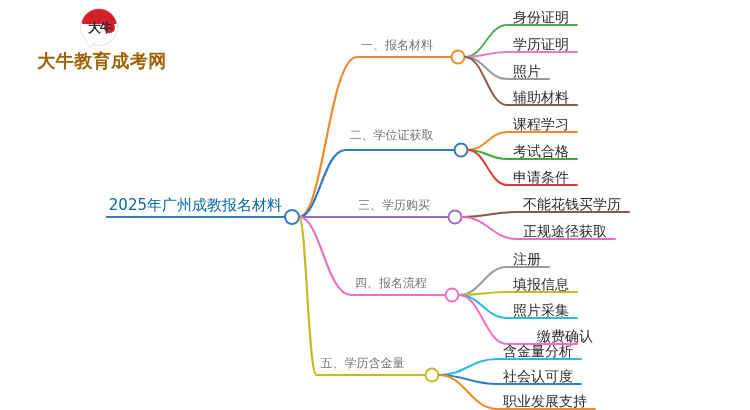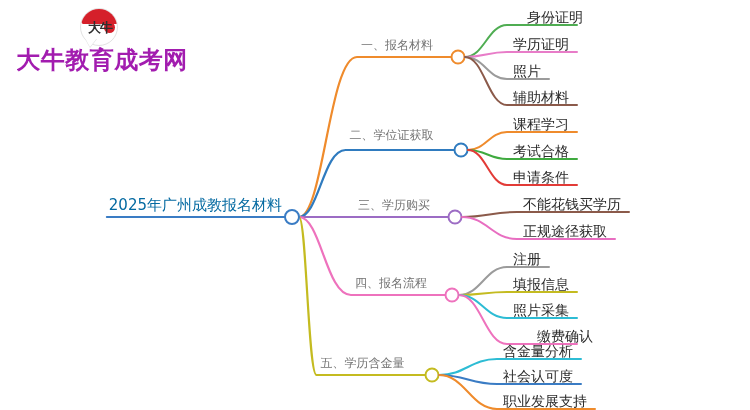--- a/index.html
+++ b/index.html
@@ -87,23 +87,23 @@
     line-height: 14px;
     font-family: "DejaVu Sans", "Liberation Sans", sans-serif;
   }
   #logo-text {
     margin-left: 4px;
     display: flex;
     flex-direction: column;
     justify-content: center;
   }
   #brand-name {
-    font-size: 24px;
+    font-size: 18px;
     font-weight: bold;
-    color: #a21caf;
+    color: #a16207;
     line-height: 21px;
     letter-spacing: 0.5px;
     font-family: "DejaVu Sans", "Liberation Sans", sans-serif;
   }
   #brand-url {
     font-size: 12.5px;
     font-weight: bold;
     color: #1b9c45;
     line-height: 16px;
     letter-spacing: 0.2px;
@@ -186,21 +186,21 @@
       <circle cx="432" cy="375" r="6.5" stroke="#c4bb20" class="node-dot"></circle>
       <path d="M 439 375 C 465.1 375, 470.9 359, 497 359 L 581 359" stroke="#2dbcd4" stroke-width="2"></path>
       <path d="M 439 375 C 465.1 375, 470.9 384, 497 384 L 581 384" stroke="#3a7cc4" stroke-width="2"></path>
       <path d="M 439 375 C 465.1 375, 470.9 409, 497 409 L 595 409" stroke="#ef8b2c" stroke-width="2"></path>
       <circle cx="292" cy="217" r="7" stroke="#3a7cc4" class="node-dot"></circle>
     </svg>
 
   <div id="labels">
       <div class="node-label root-label" style="left: 108.812px; top: 197px;">2025年广州成教报名材料</div>
       <div class="node-label branch-label" style="left: 361px; top: 37px;">一、报名材料</div>
-      <div class="node-label leaf-label" style="left: 527px; top: 9px;">身份证明</div>
+      <div class="node-label leaf-label" style="left: 513px; top: 9px;">身份证明</div>
       <div class="node-label leaf-label" style="left: 513px; top: 36px;">学历证明</div>
       <div class="node-label leaf-label" style="left: 513px; top: 63px;">照片</div>
       <div class="node-label leaf-label" style="left: 513px; top: 89px;">辅助材料</div>
       <div class="node-label branch-label" style="left: 349.5px; top: 127px;">二、学位证获取</div>
       <div class="node-label leaf-label" style="left: 513px; top: 116px;">课程学习</div>
       <div class="node-label leaf-label" style="left: 513px; top: 143px;">考试合格</div>
       <div class="node-label leaf-label" style="left: 513px; top: 169px;">申请条件</div>
       <div class="node-label branch-label" style="left: 358px; top: 197px;">三、学历购买</div>
       <div class="node-label leaf-label" style="left: 523px; top: 196px;">不能花钱买学历</div>
       <div class="node-label leaf-label" style="left: 523px; top: 223px;">正规途径获取</div>

